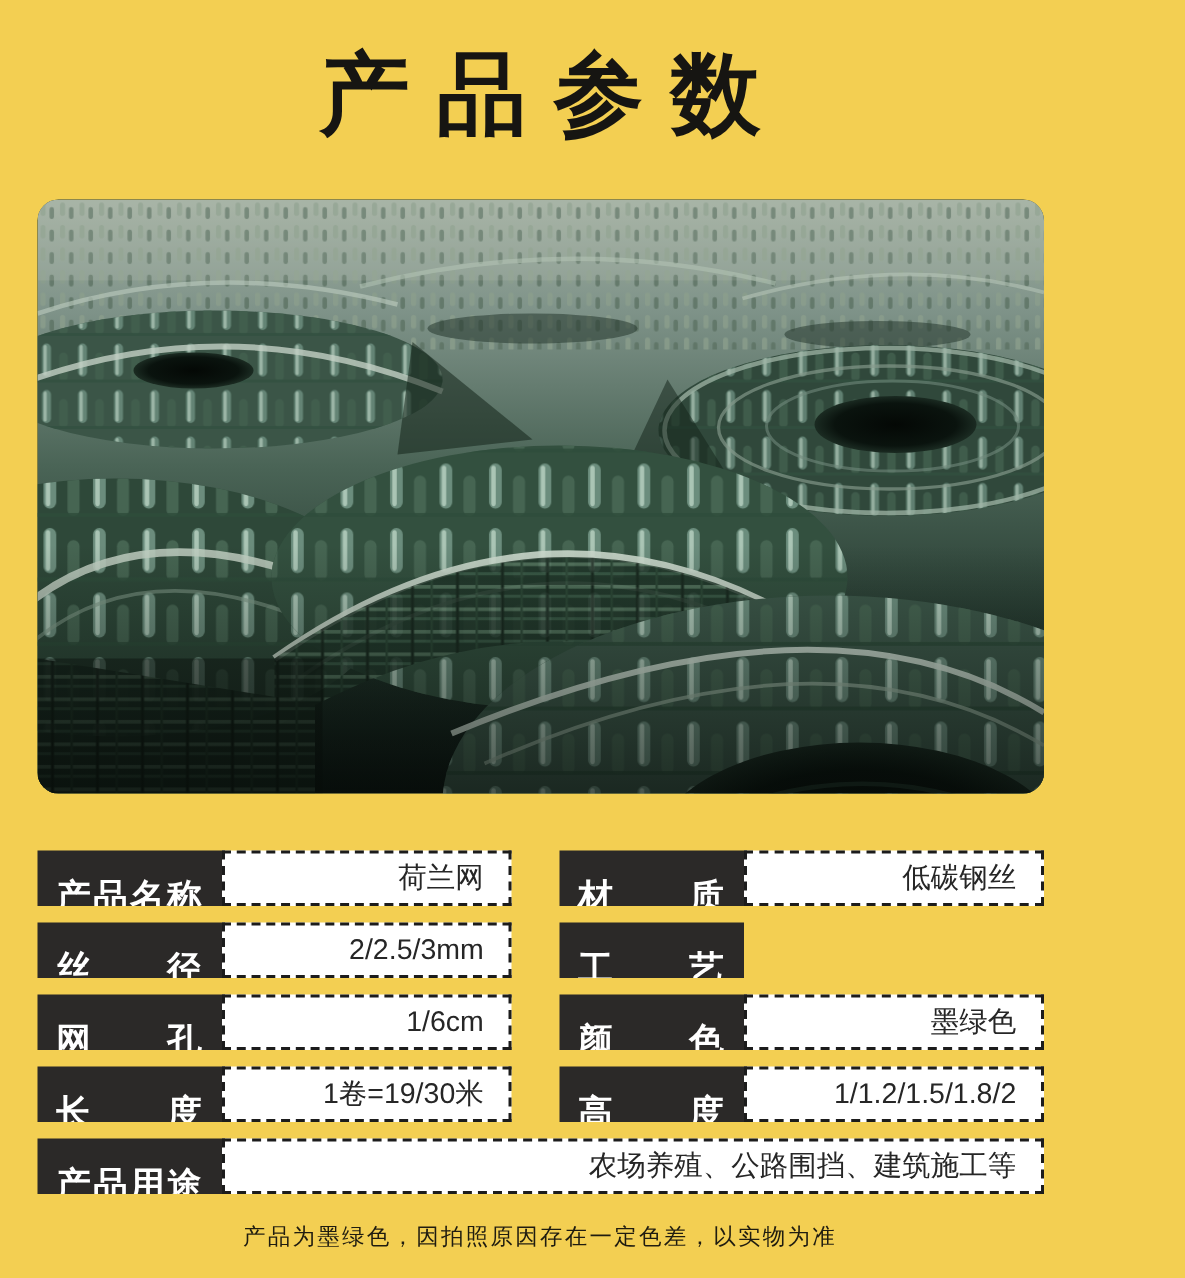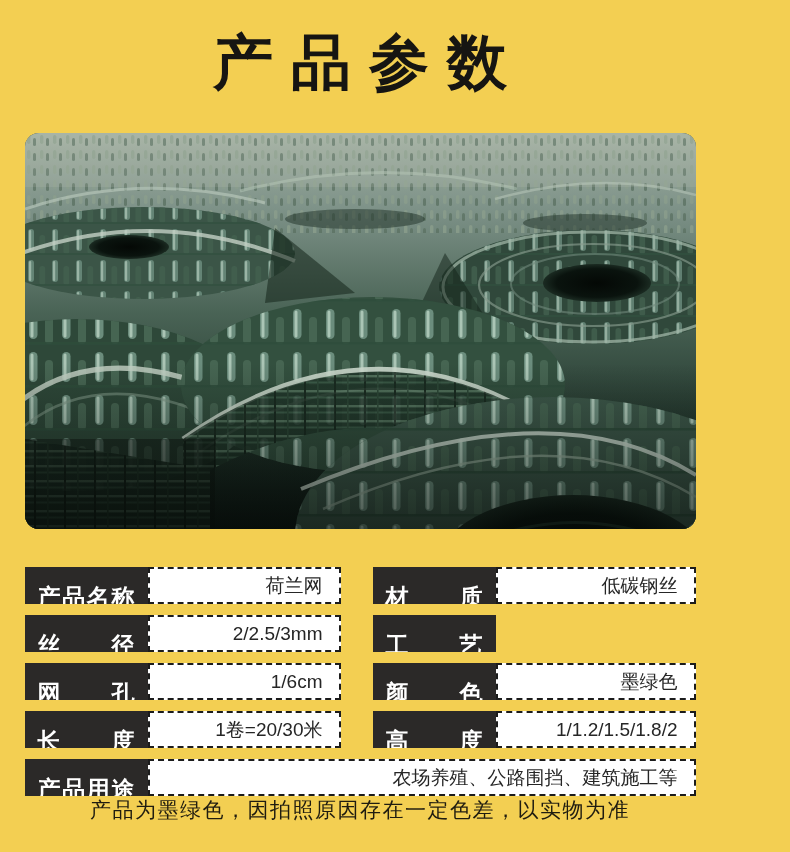--- a/index.html
+++ b/index.html
@@ -63,22 +63,23 @@
     color:#262626;
     line-height:33px;
     padding:0 16px 0 16px;
     white-space:nowrap;
     overflow:hidden;
     text-align:right;
   }
   .row-full{grid-column:1 / -1;}
 
   .note{
+    margin-top:19px;
     text-align:center;
-    font-size:21px;
+    font-size:15px;
     letter-spacing:1.5px;
     color:#1F1C10;
   }
 </style>
 </head>
 <body>
 
 <div class="page">
 
   <div class="title">产品参数</div>
@@ -211,21 +212,21 @@
       <div class="label">网孔</div>
       <div class="value">1/6cm</div>
     </div>
     <div class="spec-row">
       <div class="label">颜色</div>
       <div class="value">墨绿色</div>
     </div>
 
     <div class="spec-row">
       <div class="label">长度</div>
-      <div class="value">1卷=20/30米</div>
+      <div class="value">1卷=19/30米</div>
     </div>
     <div class="spec-row">
       <div class="label">高度</div>
       <div class="value">1/1.2/1.5/1.8/2</div>
     </div>
 
     <div class="spec-row row-full">
       <div class="label">产品用途</div>
       <div class="value">农场养殖、公路围挡、建筑施工等</div>
     </div>

